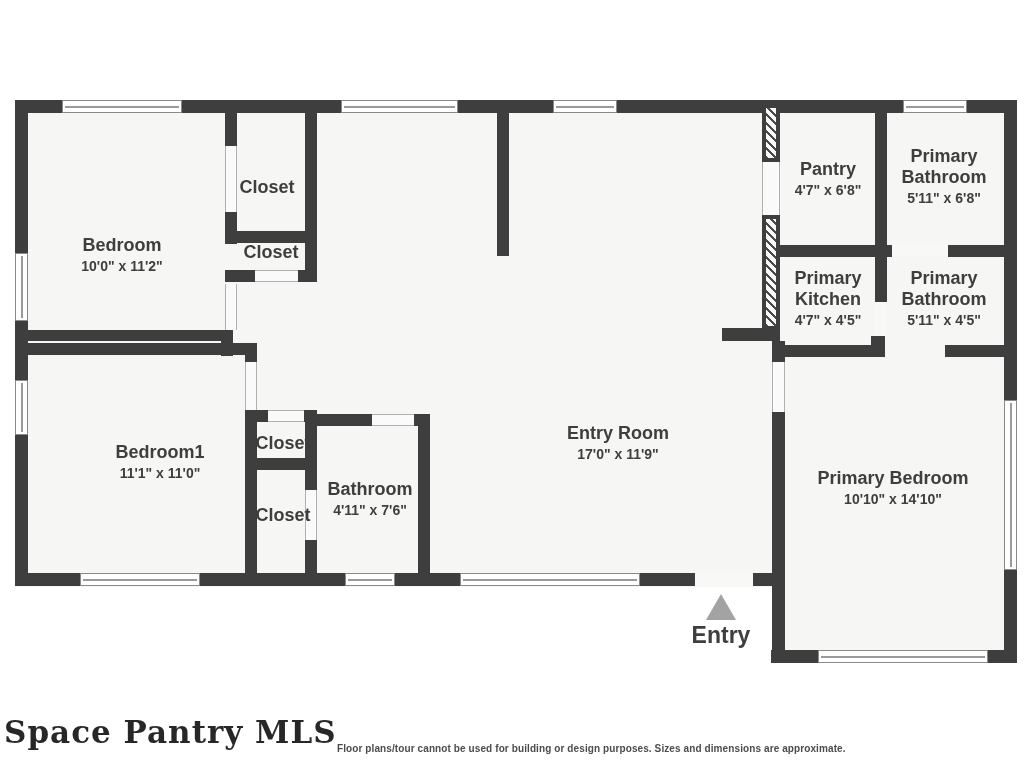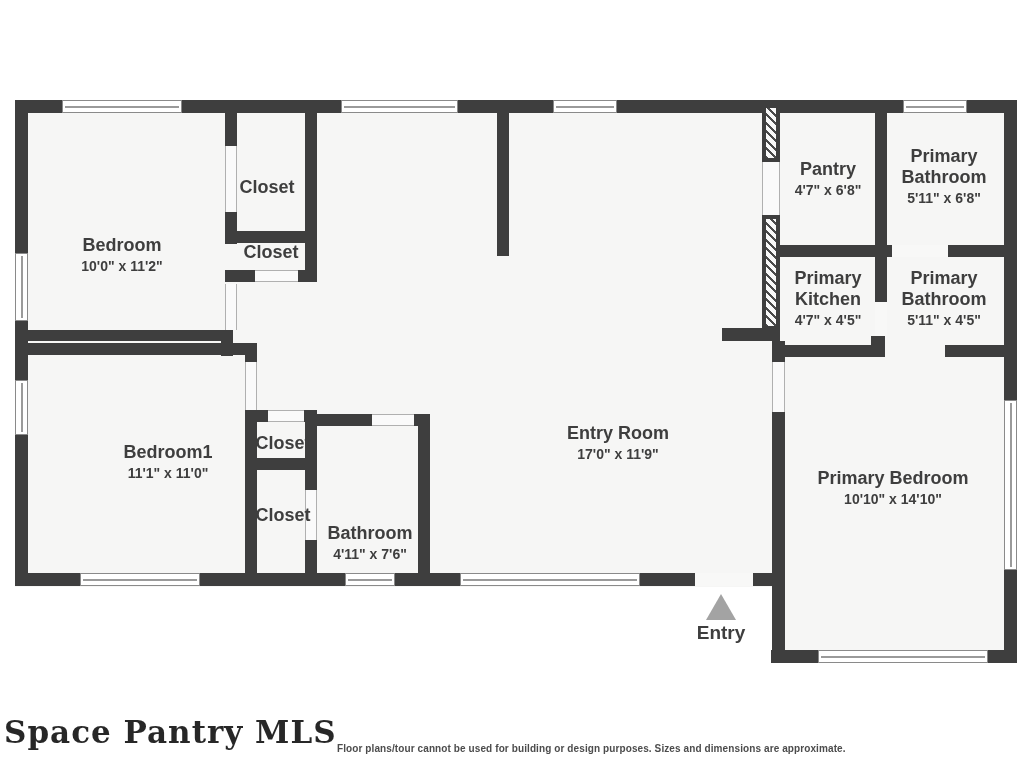--- a/index.html
+++ b/index.html
@@ -26,21 +26,21 @@
   }
   .label .nm { display:block; font-weight:bold; font-size:18px; }
   .label .dm { display:block; font-weight:bold; font-size:14px; margin-top:2px; }
   .entry-arrow {
     position:absolute; width:0; height:0; z-index:5;
     border-left:15px solid transparent; border-right:15px solid transparent;
     border-bottom:26px solid #a3a3a3;
   }
   .entry-label {
     position:absolute; transform:translate(-50%,0);
-    font-weight:bold; font-size:19px; color:#3e3e3e; z-index:5;
+    font-weight:bold; font-size:23px; color:#3e3e3e; z-index:5;
   }
   .watermark {
     position:absolute; left:4px; top:714px; z-index:6;
     font-family:"DejaVu Serif", serif; font-weight:bold; font-size:31px;
     color:#151515; letter-spacing:1px; opacity:0.92;
   }
   .disclaimer {
     position:absolute; left:337px; top:743px; z-index:6;
     font-size:10px; font-weight:bold; color:#4c4c4c; letter-spacing:0.1px;
   }
@@ -135,31 +135,31 @@
     <span class="dm">5'11" x 6'8"</span>
   </div>
   <div class="label" style="left:828px; top:298px; width:90px;">
     <span class="nm">Primary Kitchen</span>
     <span class="dm">4'7" x 4'5"</span>
   </div>
   <div class="label" style="left:944px; top:298px; width:118px;">
     <span class="nm">Primary Bathroom</span>
     <span class="dm">5'11" x 4'5"</span>
   </div>
-  <div class="label" style="left:168px; top:462px;text-align:center;">
+  <div class="label" style="left:160px; top:462px;text-align:center;">
     <span class="nm">Bedroom1</span>
     <span class="dm">11'1" x 11'0"</span>
   </div>
   <div class="label" style="left:283px; top:443px;">
     <span class="nm">Closet</span>
   </div>
   <div class="label" style="left:283px; top:515px;">
     <span class="nm">Closet</span>
   </div>
-  <div class="label" style="left:370px; top:499px;margin-top:44px;">
+  <div class="label" style="left:370px; top:499px;">
     <span class="nm">Bathroom</span>
     <span class="dm">4'11" x 7'6"</span>
   </div>
   <div class="label" style="left:618px; top:443px;">
     <span class="nm">Entry Room</span>
     <span class="dm">17'0" x 11'9"</span>
   </div>
   <div class="label" style="left:893px; top:488px; width:220px;">
     <span class="nm">Primary Bedroom</span>
     <span class="dm">10'10" x 14'10"</span>

